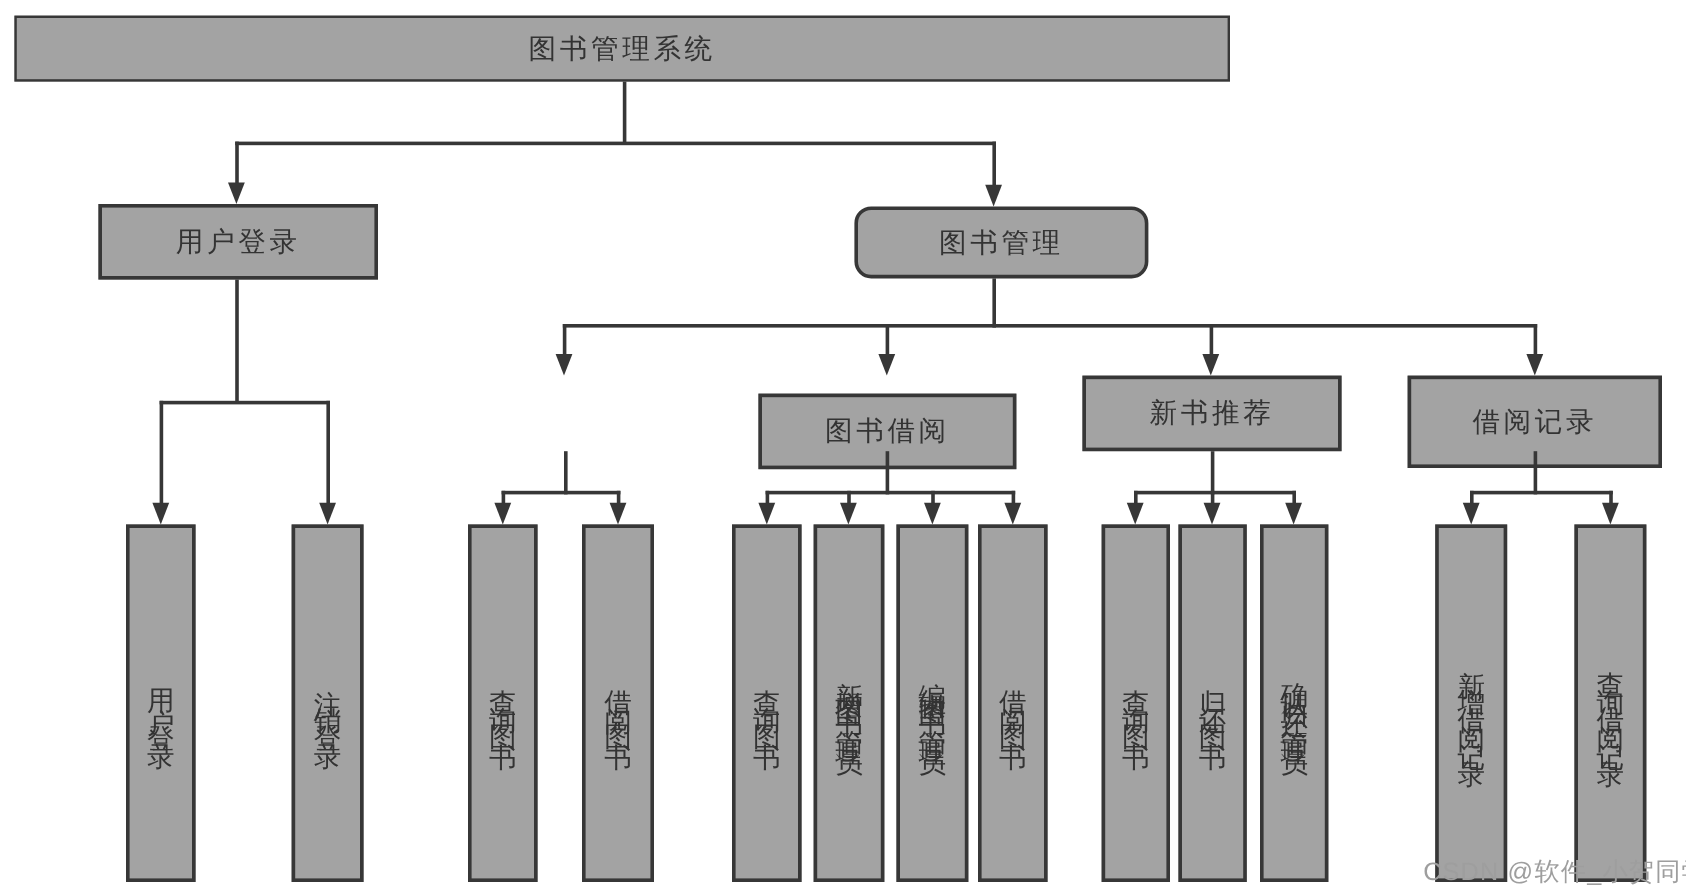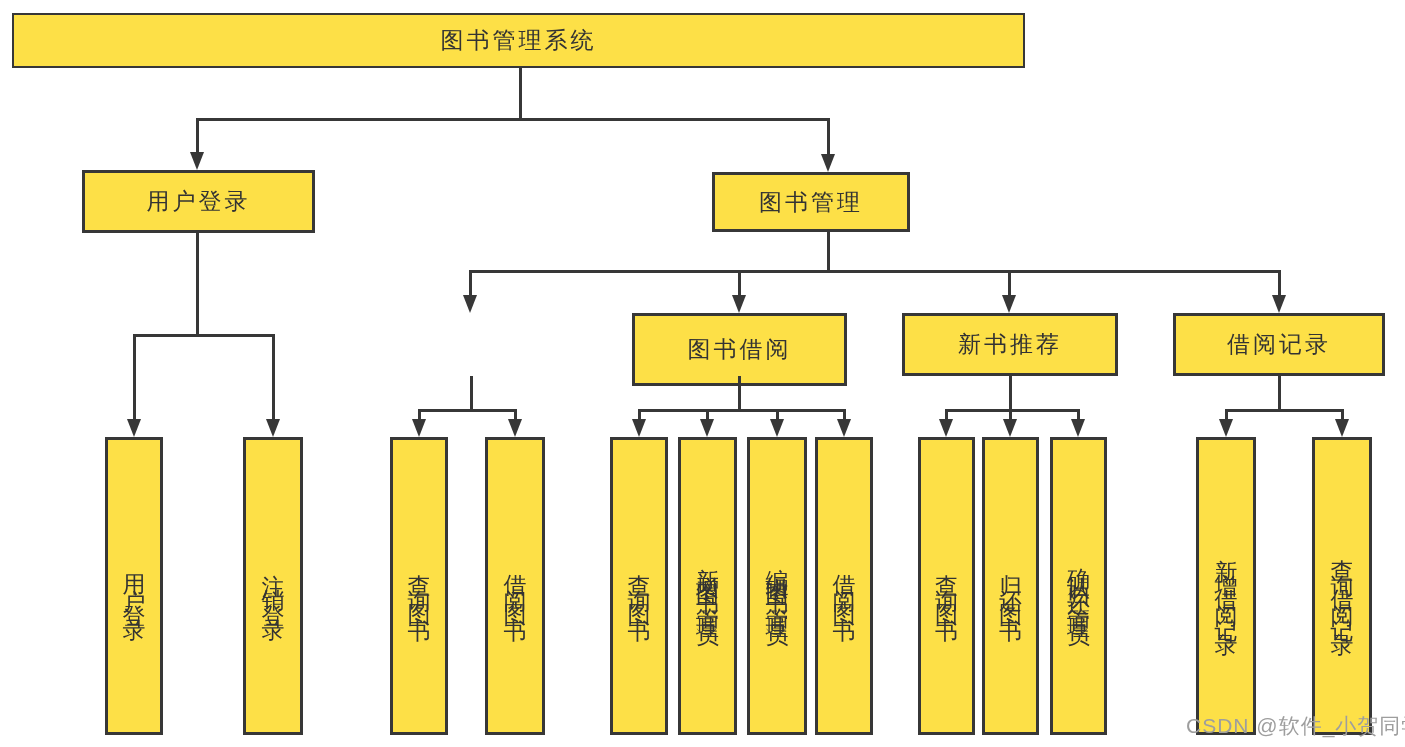--- a/index.html
+++ b/index.html
@@ -5,21 +5,21 @@
   html,body{margin:0;padding:0;background:#ffffff;}
   .canvas{
     position:relative;
     width:1405px;height:747px;
     background:#ffffff;
     font-family:"Liberation Sans","DejaVu Sans",sans-serif;
     overflow:hidden;
   }
   .node{
     position:absolute;box-sizing:border-box;
-    background:#fde047;border:3px solid #373737;
+    background:#a3a3a3;border:3px solid #373737;
     display:flex;align-items:center;justify-content:center;
     color:#333333;
   }
   .node.root{border-width:2px;}
   .hlabel{font-size:23px;letter-spacing:3px;color:#333333;white-space:nowrap;}
   .vtext{
     writing-mode:vertical-rl;text-orientation:mixed;
     font-size:23px;letter-spacing:15px;color:#333333;line-height:1;
   }
   .vtext.long{letter-spacing:8px;}
@@ -39,31 +39,31 @@
 
 <div class="canvas">
 
   <div class="node root" style="left:12px;top:13px;width:1013px;height:55px;">
     <span class="hlabel">图书管理系统</span>
   </div>
 
   <div class="node" style="left:82px;top:170px;width:233px;height:63px;">
     <span class="hlabel">用户登录</span>
   </div>
-  <div class="node" style="left:712px;top:172px;width:198px;height:60px;">
+  <div class="node" style="left:712px;top:172px;width:245px;height:60px;border-radius:14px;">
     <span class="hlabel">图书管理</span>
   </div>
 
-  <div class="node" style="left:632px;top:313px;width:215px;height:73px;">
+  <div class="node" style="left:632px;top:328px;width:215px;height:63px;">
     <span class="hlabel">图书借阅</span>
   </div>
   <div class="node" style="left:902px;top:313px;width:216px;height:63px;">
     <span class="hlabel">新书推荐</span>
   </div>
-  <div class="node" style="left:1173px;top:313px;width:212px;height:63px;">
+  <div class="node" style="left:1173px;top:313px;width:212px;height:77px;">
     <span class="hlabel">借阅记录</span>
   </div>
 
   <div class="node" style="left:105px;top:437px;width:58px;height:298px;">
     <span class="vtext">用户登录</span>
   </div>
   <div class="node" style="left:243px;top:437px;width:60px;height:298px;">
     <span class="vtext">注销登录</span>
   </div>
 

